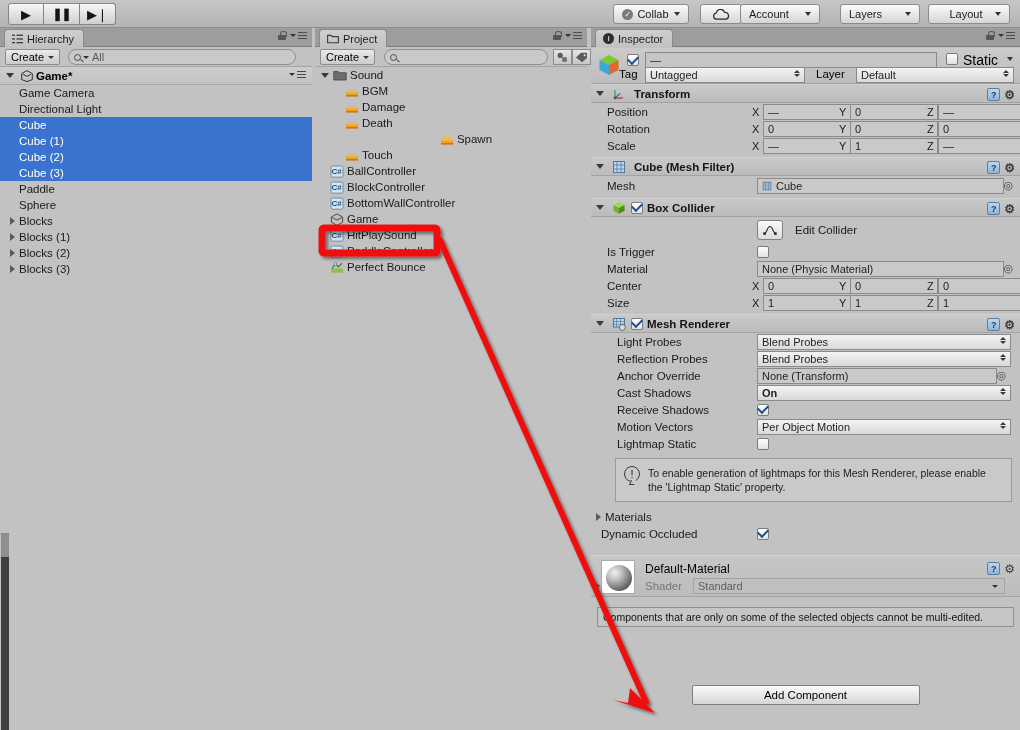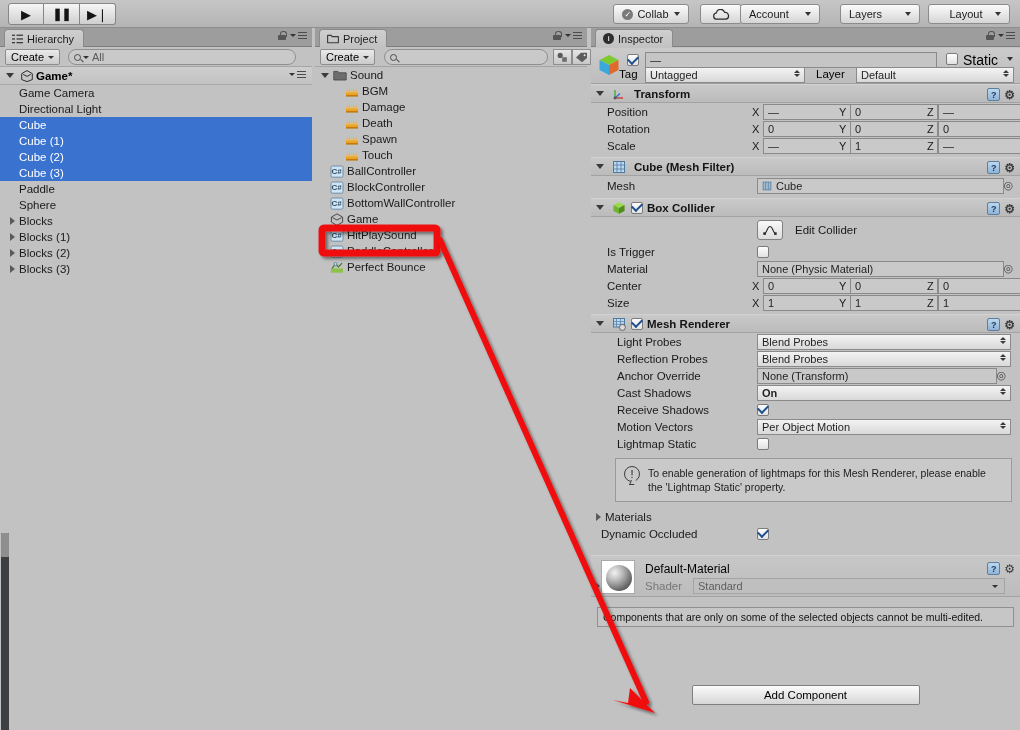--- a/index.html
+++ b/index.html
@@ -392,21 +392,21 @@
           </div>
           <div class="p-row" style="padding-left: 21px;">
             <span class="tri-spacer"></span>
             <svg width="14" height="13" viewBox="0 0 14 13" style="flex: 0 0 auto; margin-right: 3px;">
               <path d="M1 7.5 L13 7.5 L13 10.5 L1 10.5 Z" fill="#f0a21e"></path>
               <path d="M1.3 7.5 L2.4 3.2 L3.2 7.5 Z M3.2 7.5 L4.4 1.5 L5.4 7.5 Z M5.4 7.5 L6.6 2.6 L7.6 7.5 Z M7.6 7.5 L8.7 1.8 L9.7 7.5 Z M9.7 7.5 L10.8 3 L11.8 7.5 Z" fill="#f5b834"></path>
               <rect x="1" y="10" width="12" height="1.6" fill="#c07a10"></rect>
             </svg>
             <span>Death</span>
           </div>
-          <div class="p-row" style="padding-left: 21px;">
+          <div class="p-row" style="padding-left: 21px; justify-content: center;">
             <span class="tri-spacer"></span>
             <svg width="14" height="13" viewBox="0 0 14 13" style="flex: 0 0 auto; margin-right: 3px;">
               <path d="M1 7.5 L13 7.5 L13 10.5 L1 10.5 Z" fill="#f0a21e"></path>
               <path d="M1.3 7.5 L2.4 3.2 L3.2 7.5 Z M3.2 7.5 L4.4 1.5 L5.4 7.5 Z M5.4 7.5 L6.6 2.6 L7.6 7.5 Z M7.6 7.5 L8.7 1.8 L9.7 7.5 Z M9.7 7.5 L10.8 3 L11.8 7.5 Z" fill="#f5b834"></path>
               <rect x="1" y="10" width="12" height="1.6" fill="#c07a10"></rect>
             </svg>
             <span>Spawn</span>
           </div>
           <div class="p-row" style="padding-left: 21px;">
             <span class="tri-spacer"></span>

